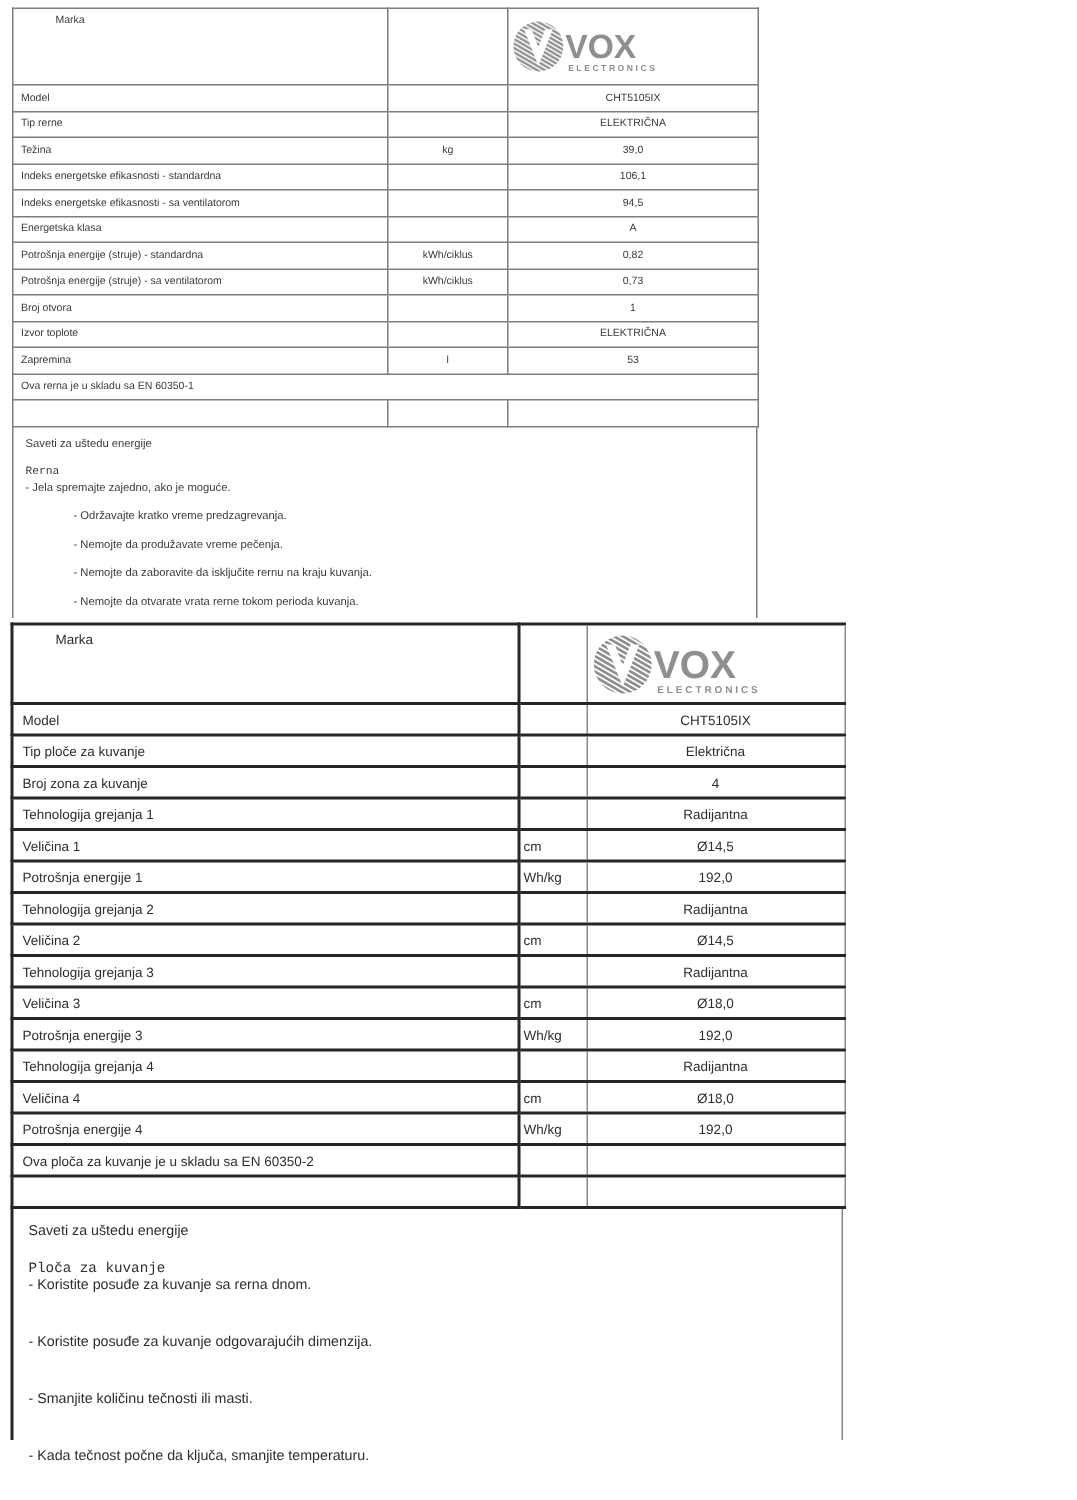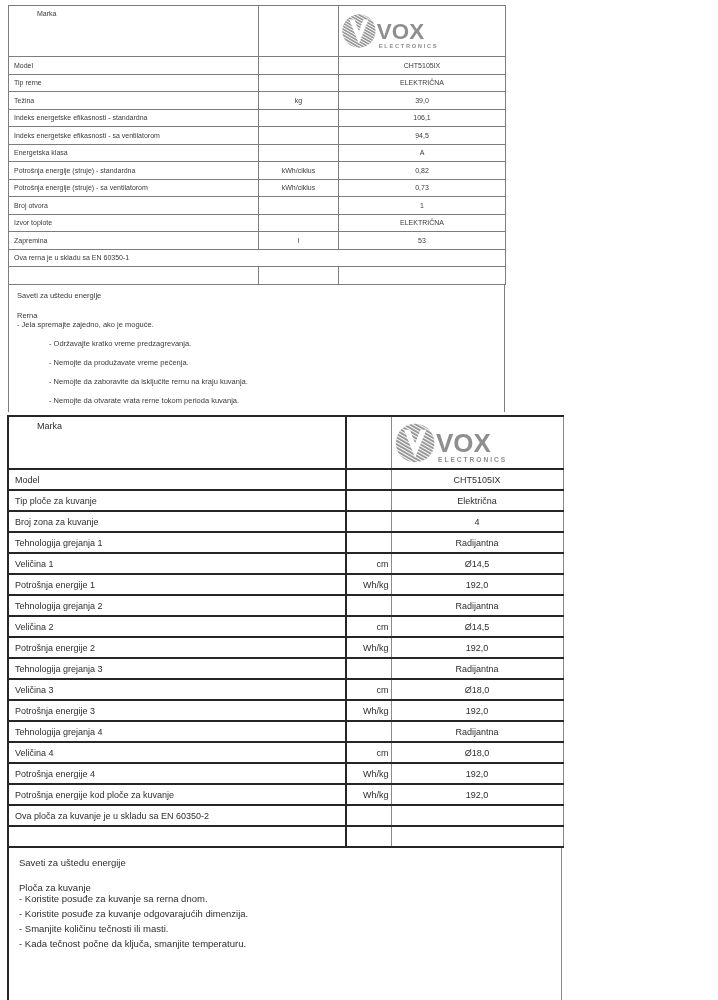--- a/index.html
+++ b/index.html
@@ -20,37 +20,37 @@
   .t1 tr.brand-row{height:51px;}
   .t1 .c-label{text-align:left;padding-left:5px;}
   .t1 .c-unit,.t1 .c-value{text-align:center;}
 
   
   .t2{font-size:9px;color:#2e2e2e;}
   .t2 td{border-top:2px solid #262626;border-bottom:2px solid #262626;padding:0 2px;overflow:hidden;white-space:nowrap;}
   .t2 tr{height:21px;}
   .t2 tr.brand-row{height:53px;}
   .t2 .c-label{text-align:left;padding-left:6px;border-left:2px solid #262626;border-right:2px solid #262626;}
-  .t2 .c-unit{text-align:right;border-right:1px solid #8a8a8a;}
+  .t2 .c-unit{text-align:left;border-right:1px solid #8a8a8a;}
   .t2 .c-value{text-align:center;border-right:1px solid #8a8a8a;}
 
   .brand-row .c-label{vertical-align:top;padding-top:4px;padding-left:28px;}
   .brand-row .c-value{text-align:left;vertical-align:middle;}
 
   
   .tips{box-sizing:border-box;}
   #oven-tips{border-left:1px solid #7d7d7d;border-right:1px solid #7d7d7d;height:127px;
     padding:6px 8px 0 8px;font-size:7.5px;color:#3a3a3a;line-height:9px;}
   #hob-tips{border-left:2px solid #262626;border-right:1px solid #8a8a8a;height:154px;
     padding:9px 10px 0 10px;font-size:9.5px;color:#2e2e2e;line-height:11px;}
   #oven-tips .tips-title{margin-bottom:11px;}
   #hob-tips .tips-title{margin-bottom:14px;}
-  .tips-heading{margin:0;}
+  .tips-heading{margin:0;font-family:Liberation Mono, monospace;}
   #oven-tips .tip + .tip{margin-top:10px;margin-left:32px;}
-  #hob-tips .tip + .tip{margin-top:4px;}
+  #hob-tips .tip + .tip{margin-top:27px;}
 
   .logo{display:inline-block;vertical-align:middle;}
 </style>
 </head>
 <body>
 
 <div class="section" id="oven-section">
   <table class="t1">
     <colgroup>
         <col style="width:250px">
@@ -220,25 +220,20 @@
           <td class="c-label">Tehnologija grejanja 2</td>
           <td class="c-unit"></td>
           <td class="c-value">Radijantna</td>
         </tr>
         <tr>
           <td class="c-label">Veličina 2</td>
           <td class="c-unit">cm</td>
           <td class="c-value">Ø14,5</td>
         </tr>
         <tr>
-          <td class="c-label">Potrošnja energije 2</td>
-          <td class="c-unit">Wh/kg</td>
-          <td class="c-value">192,0</td>
-        </tr>
-        <tr>
           <td class="c-label">Tehnologija grejanja 3</td>
           <td class="c-unit"></td>
           <td class="c-value">Radijantna</td>
         </tr>
         <tr>
           <td class="c-label">Veličina 3</td>
           <td class="c-unit">cm</td>
           <td class="c-value">Ø18,0</td>
         </tr>
         <tr>
@@ -251,25 +246,20 @@
           <td class="c-unit"></td>
           <td class="c-value">Radijantna</td>
         </tr>
         <tr>
           <td class="c-label">Veličina 4</td>
           <td class="c-unit">cm</td>
           <td class="c-value">Ø18,0</td>
         </tr>
         <tr>
           <td class="c-label">Potrošnja energije 4</td>
-          <td class="c-unit">Wh/kg</td>
-          <td class="c-value">192,0</td>
-        </tr>
-        <tr>
-          <td class="c-label">Potrošnja energije kod ploče za kuvanje</td>
           <td class="c-unit">Wh/kg</td>
           <td class="c-value">192,0</td>
         </tr>
       </tbody>
     <tbody>
       <tr>
         <td class="c-label">Ova ploča za kuvanje je u skladu sa EN 60350-2</td>
         <td class="c-unit"></td>
         <td class="c-value"></td>
       </tr>

